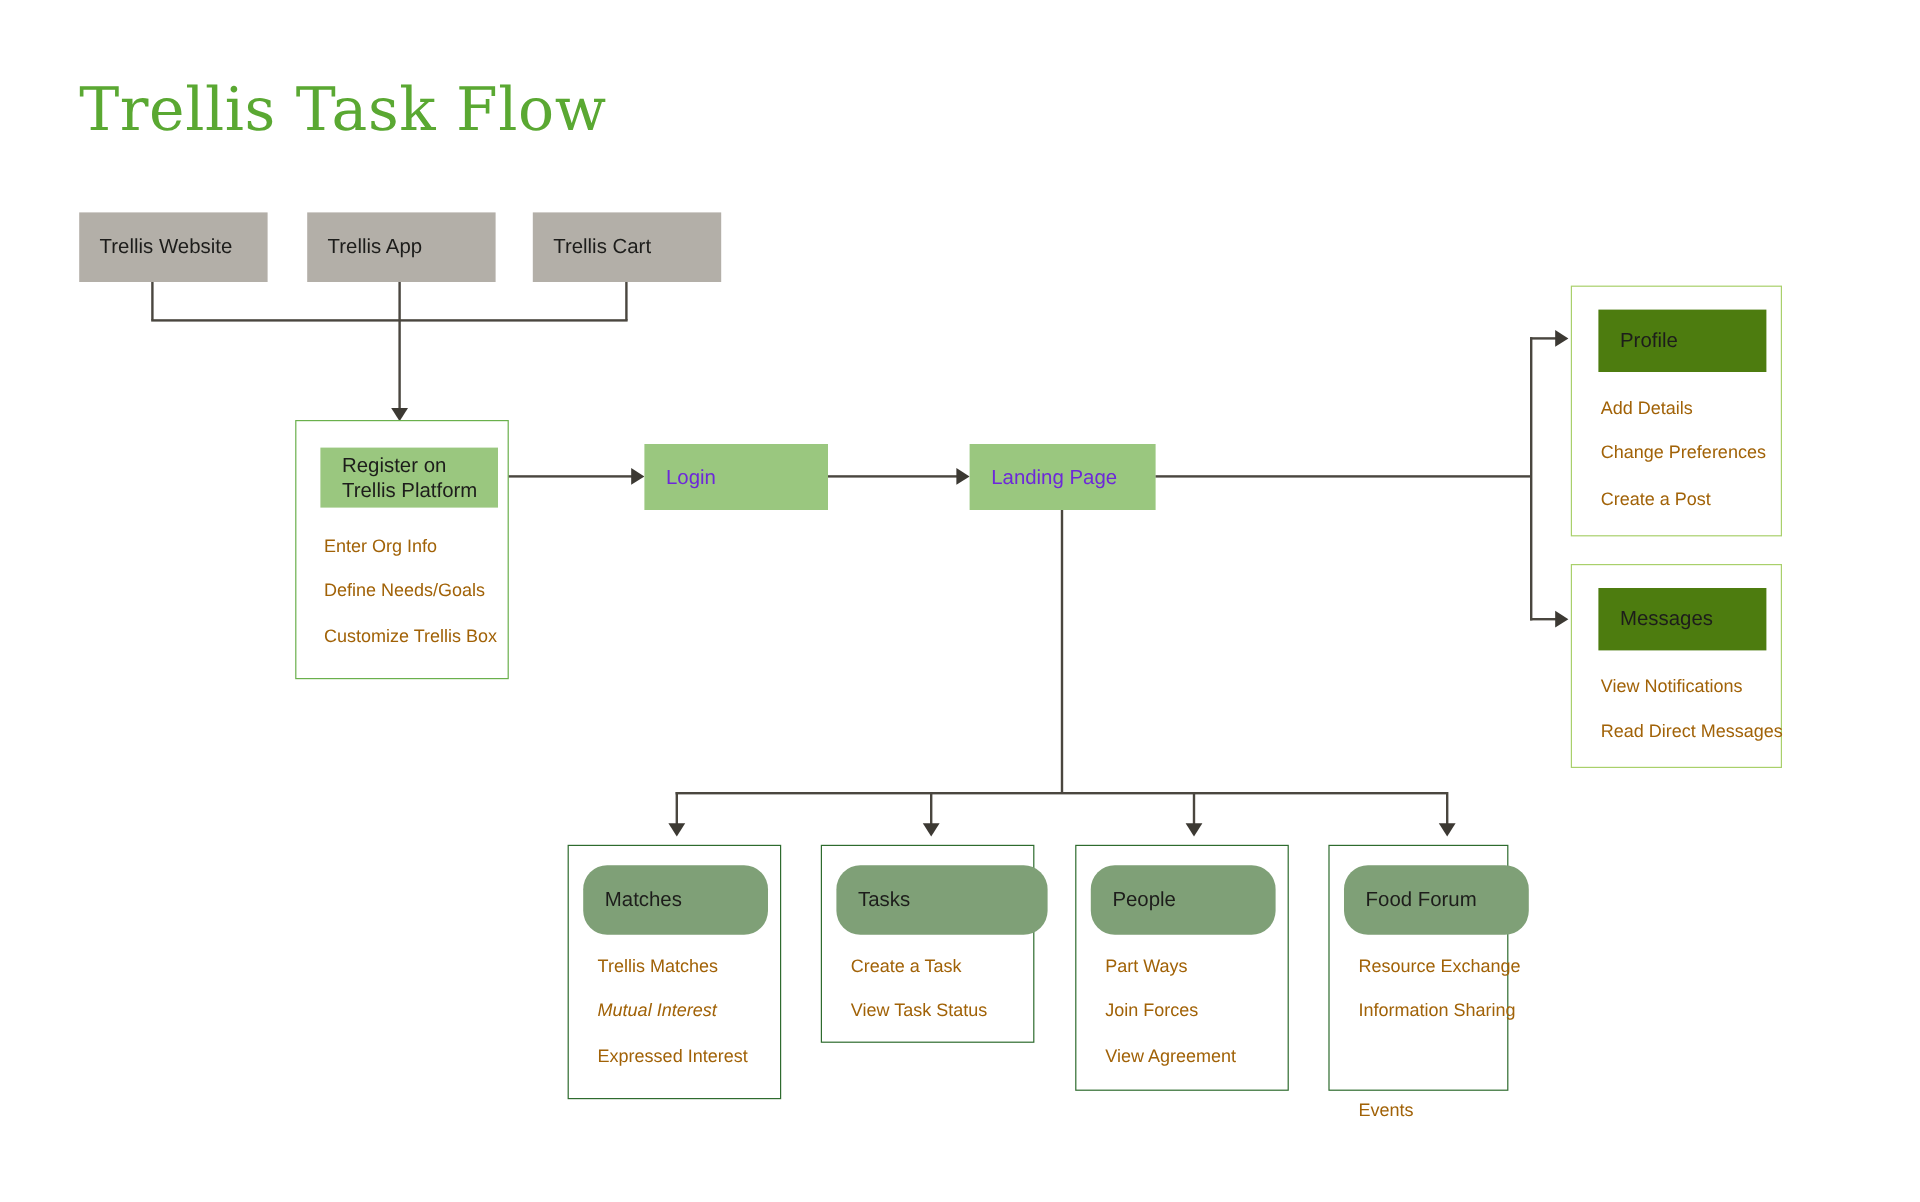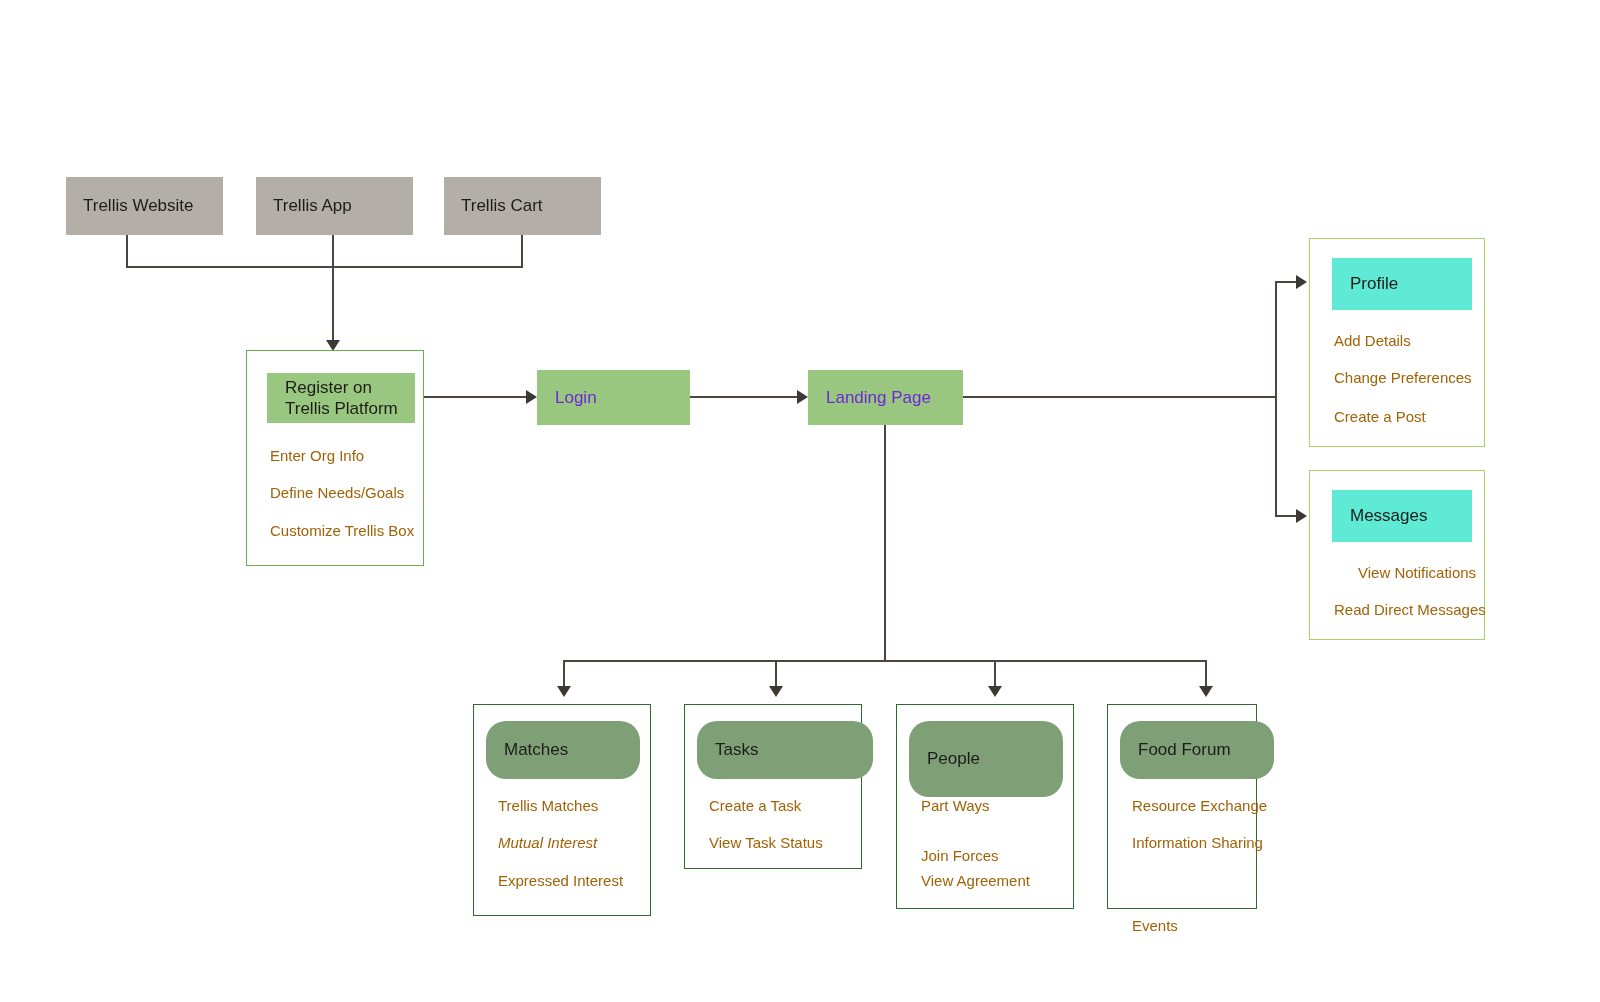--- a/index.html
+++ b/index.html
@@ -68,21 +68,21 @@
     font-size:15px;
     color:#a16207;
     white-space:nowrap;
   }
 
   
   .card.register{border:1.5px solid #6ab04c;}
   .card.register .hdr{background:#9ac77f;}
 
   .card.right{border:1.5px solid #a9d06b;}
-  .card.right .hdr{background:#5eead4;}
+  .card.right .hdr{background:#4d7c0f;}
 
   .card.bottom{border:1.5px solid #2e6b2e;}
   .card.bottom .hdr{background:#7fa077;border-radius:20px;}
 
   
   .ln{position:absolute;background:#4a463f;}
   .lnh{height:1.6px;}
   .lnv{width:1.6px;}
   .arw{
     position:absolute;
@@ -97,20 +97,21 @@
     border-top:7px solid transparent;
     border-bottom:7px solid transparent;
     border-left:11px solid #3c3933;
   }
 </style>
 </head>
 <body>
 
 <div id="canvas">
 
+  <div class="title">Trellis Task Flow</div>
 
   <div class="src" style="left:66px;top:177px;width:157px;height:58px;">Trellis Website</div>
   <div class="src" style="left:256px;top:177px;width:157px;height:58px;">Trellis App</div>
   <div class="src" style="left:444px;top:177px;width:157px;height:58px;">Trellis Cart</div>
 
   <div class="ln lnv" style="left:126px;top:235px;height:32px;"></div>
   <div class="ln lnv" style="left:521px;top:235px;height:32px;"></div>
   <div class="ln lnh" style="left:126px;top:266px;width:397px;"></div>
   <div class="ln lnv" style="left:332px;top:235px;height:110px;"></div>
   <div class="arw down" style="left:326px;top:340px;"></div>
@@ -142,21 +143,21 @@
 
   <div class="card right" style="left:1309px;top:238px;width:176px;height:209px;">
     <div class="hdr" style="left:22px;top:19px;width:140px;height:52px;">Profile</div>
     <div class="opt" style="left:24px;top:93px;">Add Details</div>
     <div class="opt" style="left:24px;top:130px;">Change Preferences</div>
     <div class="opt" style="left:24px;top:169px;">Create a Post</div>
   </div>
 
   <div class="card right" style="left:1309px;top:470px;width:176px;height:170px;">
     <div class="hdr" style="left:22px;top:19px;width:140px;height:52px;">Messages</div>
-    <div class="opt" style="left:24px;top:93px;margin-left:24px;">View Notifications</div>
+    <div class="opt" style="left:24px;top:93px;">View Notifications</div>
     <div class="opt" style="left:24px;top:130px;">Read Direct Messages</div>
   </div>
 
   <div class="ln lnv" style="left:884px;top:425px;height:236px;"></div>
   <div class="ln lnh" style="left:563px;top:660px;width:643px;"></div>
 
   <div class="ln lnv" style="left:563px;top:660px;height:30px;"></div>
   <div class="arw down" style="left:557px;top:686px;"></div>
 
   <div class="ln lnv" style="left:775px;top:660px;height:30px;"></div>
@@ -175,23 +176,23 @@
     <div class="opt" style="left:24px;top:167px;">Expressed Interest</div>
   </div>
 
   <div class="card bottom" style="left:684px;top:704px;width:178px;height:165px;">
     <div class="hdr" style="left:12px;top:16px;width:176px;height:58px;">Tasks</div>
     <div class="opt" style="left:24px;top:92px;">Create a Task</div>
     <div class="opt" style="left:24px;top:129px;">View Task Status</div>
   </div>
 
   <div class="card bottom" style="left:896px;top:704px;width:178px;height:205px;">
-    <div class="hdr" style="left:12px;top:16px;width:154px;height:76px;">People</div>
+    <div class="hdr" style="left:12px;top:16px;width:154px;height:58px;">People</div>
     <div class="opt" style="left:24px;top:92px;">Part Ways</div>
-    <div class="opt" style="left:24px;top:142px;">Join Forces</div>
+    <div class="opt" style="left:24px;top:129px;">Join Forces</div>
     <div class="opt" style="left:24px;top:167px;">View Agreement</div>
   </div>
 
   <div class="card bottom" style="left:1107px;top:704px;width:150px;height:205px;">
     <div class="hdr" style="left:12px;top:16px;width:154px;height:58px;">Food Forum</div>
     <div class="opt" style="left:24px;top:92px;">Resource Exchange</div>
     <div class="opt" style="left:24px;top:129px;">Information Sharing</div>
     <div class="opt" style="left:24px;top:167px;margin-top:45px;">Events</div>
   </div>
 

